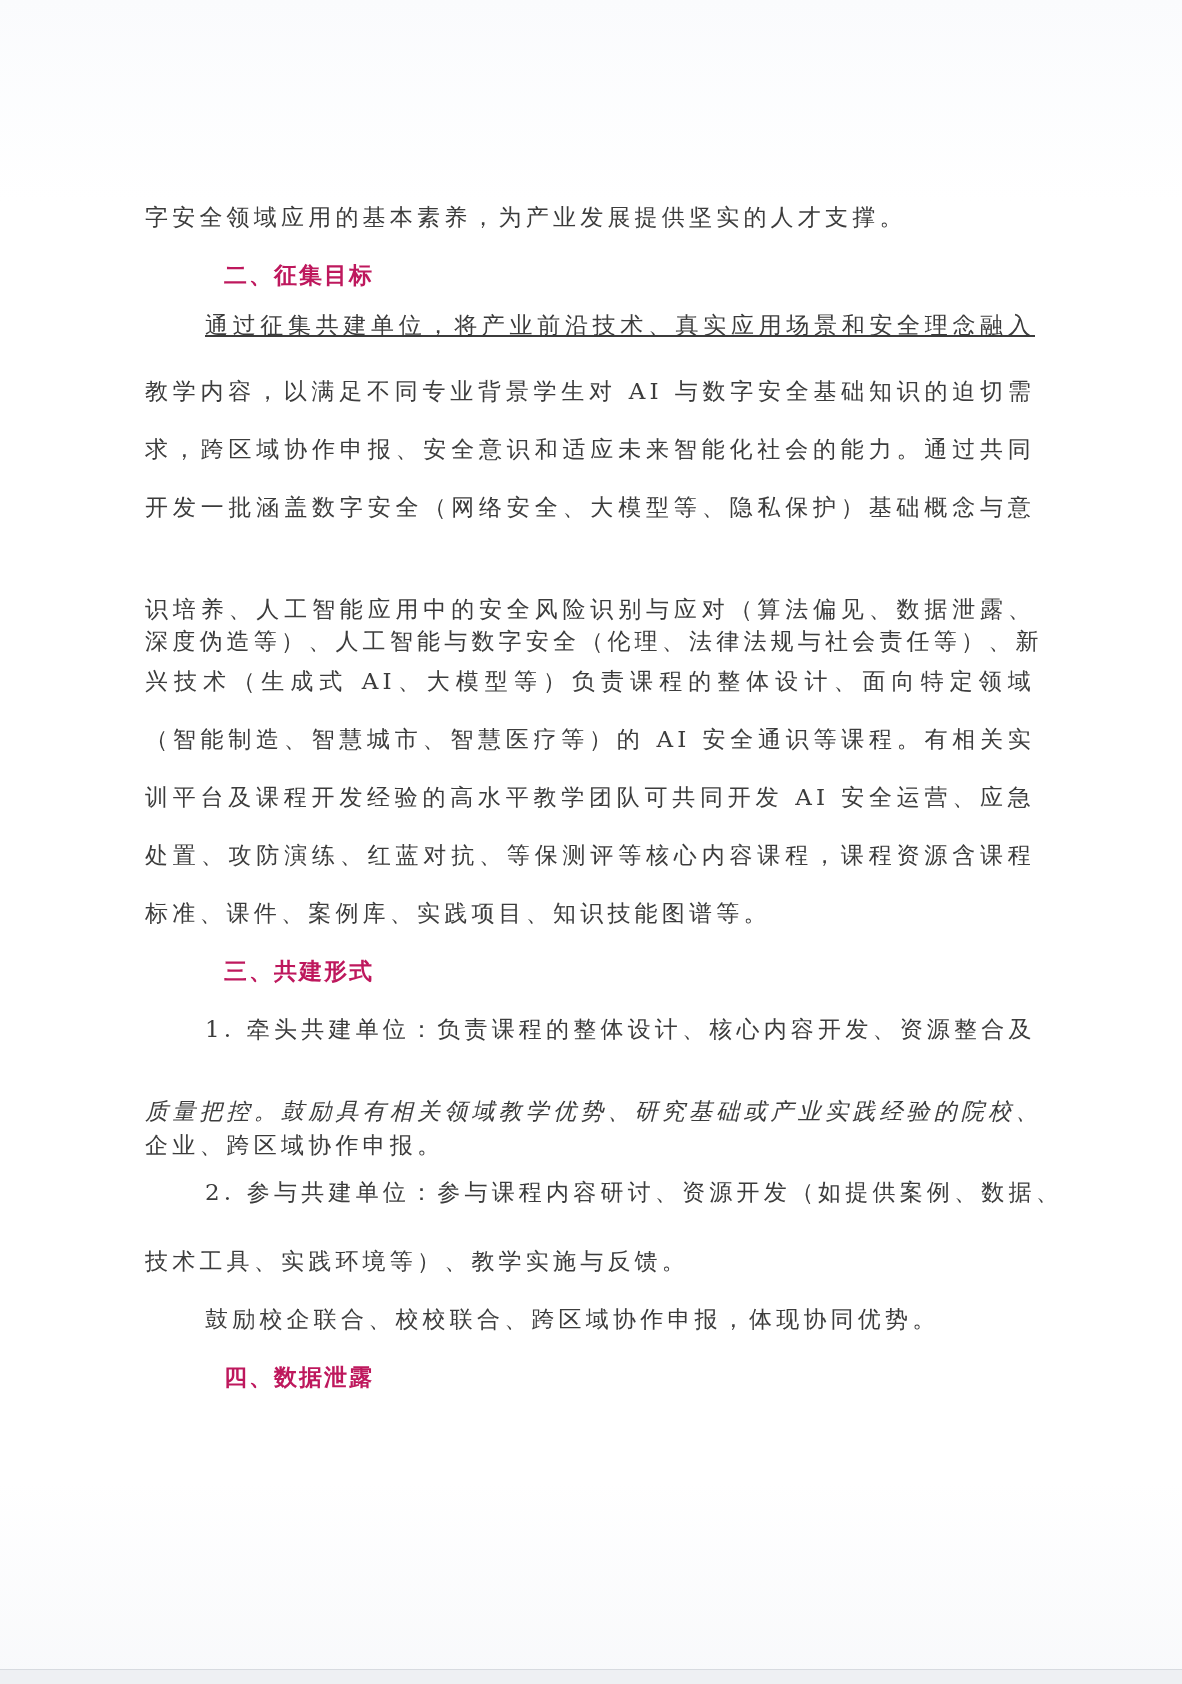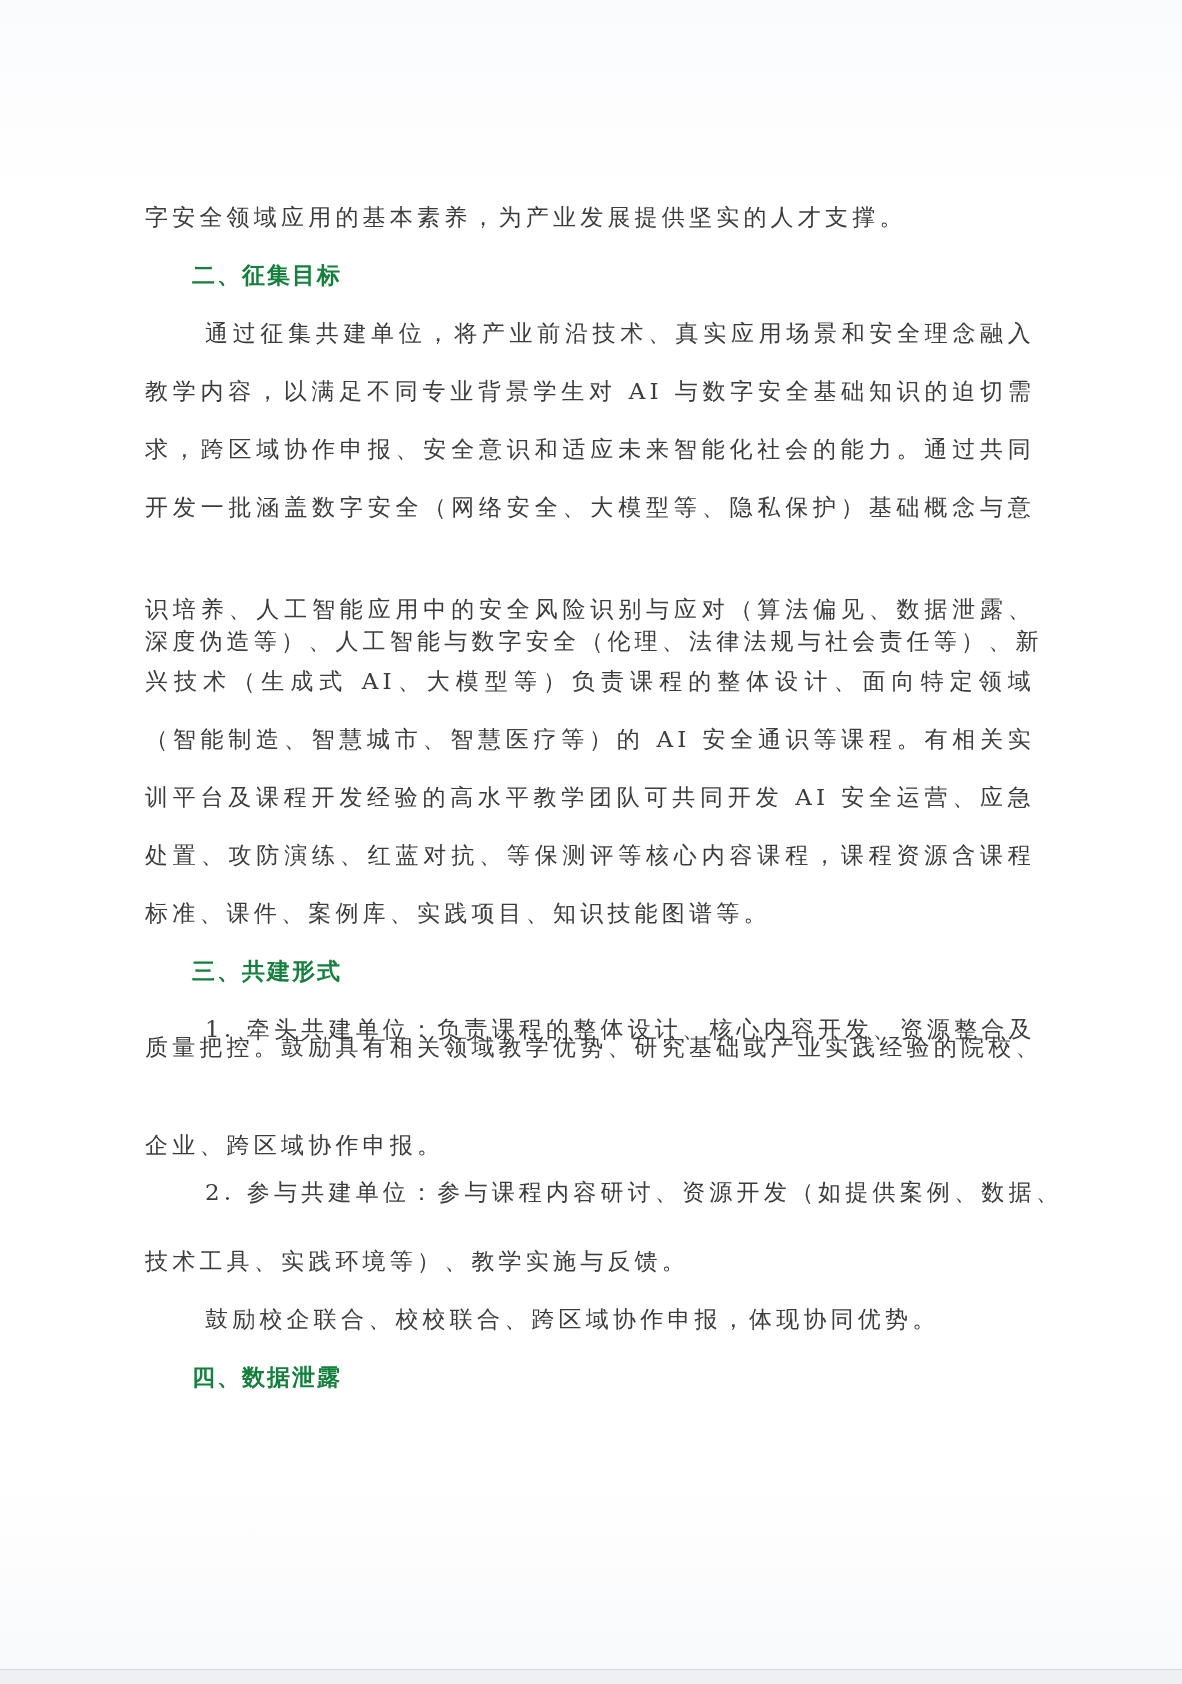--- a/index.html
+++ b/index.html
@@ -33,60 +33,60 @@
       white-space: nowrap;
       letter-spacing: 4.2px;
     }
     .line.indent { left: 205px; width: 830px; }
     .line.justify {
       text-align: justify;
       text-align-last: justify;
     }
     .heading {
       position: absolute;
-      left: 192px;
+      left: 224px;
       height: 34px;
       line-height: 34px;
       font-family: "DejaVu Sans", "Liberation Sans", sans-serif;
       font-size: 23px;
       font-weight: bold;
-      color: #15803d;
+      color: #be185d;
       letter-spacing: 2px;
       white-space: nowrap;
     }
     .bottom-edge {
       position: absolute;
       left: 0; right: 0;
       top: 1669px;
       height: 15px;
       background: #eef0f3;
       border-top: 1px solid #d8dbe0;
     }
   </style>
 </head>
 <body>
 
 <div class="page">
   <div id="lines">
       <div class="line" style="top: 200px;">字安全领域应用的基本素养，为产业发展提供坚实的人才支撑。</div>
       <div class="heading" style="top: 258px;">二、征集目标</div>
-      <div class="line indent justify" style="top: 316px;">通过征集共建单位，将产业前沿技术、真实应用场景和安全理念融入</div>
+      <div class="line indent justify" style="top: 308px; text-decoration: underline;">通过征集共建单位，将产业前沿技术、真实应用场景和安全理念融入</div>
       <div class="line justify" style="top: 374px;">教学内容，以满足不同专业背景学生对 AI 与数字安全基础知识的迫切需</div>
       <div class="line justify" style="top: 432px;">求，跨区域协作申报、安全意识和适应未来智能化社会的能力。通过共同</div>
       <div class="line justify" style="top: 490px;">开发一批涵盖数字安全（网络安全、大模型等、隐私保护）基础概念与意</div>
       <div class="line justify" style="top: 548px; margin-top: 44px;">识培养、人工智能应用中的安全风险识别与应对（算法偏见、数据泄露、</div>
       <div class="line justify" style="top: 624px;">深度伪造等）、人工智能与数字安全（伦理、法律法规与社会责任等）、新</div>
       <div class="line justify" style="top: 664px;">兴技术（生成式 AI、大模型等）负责课程的整体设计、面向特定领域</div>
       <div class="line justify" style="top: 722px;">（智能制造、智慧城市、智慧医疗等）的 AI 安全通识等课程。有相关实</div>
       <div class="line justify" style="top: 780px;">训平台及课程开发经验的高水平教学团队可共同开发 AI 安全运营、应急</div>
       <div class="line justify" style="top: 838px;">处置、攻防演练、红蓝对抗、等保测评等核心内容课程，课程资源含课程</div>
       <div class="line" style="top: 896px;">标准、课件、案例库、实践项目、知识技能图谱等。</div>
       <div class="heading" style="top: 954px;">三、共建形式</div>
       <div class="line indent justify" style="top: 1012px;">1. 牵头共建单位：负责课程的整体设计、核心内容开发、资源整合及</div>
-      <div class="line justify" style="top: 1030px;">质量把控。鼓励具有相关领域教学优势、研究基础或产业实践经验的院校、</div>
+      <div class="line justify" style="top: 1094px; font-style: italic;">质量把控。鼓励具有相关领域教学优势、研究基础或产业实践经验的院校、</div>
       <div class="line" style="top: 1128px;">企业、跨区域协作申报。</div>
       <div class="line indent justify" style="top: 1175px;">2. 参与共建单位：参与课程内容研讨、资源开发（如提供案例、数据、</div>
       <div class="line" style="top: 1244px;">技术工具、实践环境等）、教学实施与反馈。</div>
       <div class="line indent" style="top: 1302px;">鼓励校企联合、校校联合、跨区域协作申报，体现协同优势。</div>
       <div class="heading" style="top: 1360px;">四、数据泄露</div>
     </div>
   <div class="bottom-edge"></div>
 </div>
 
 </body></html>

